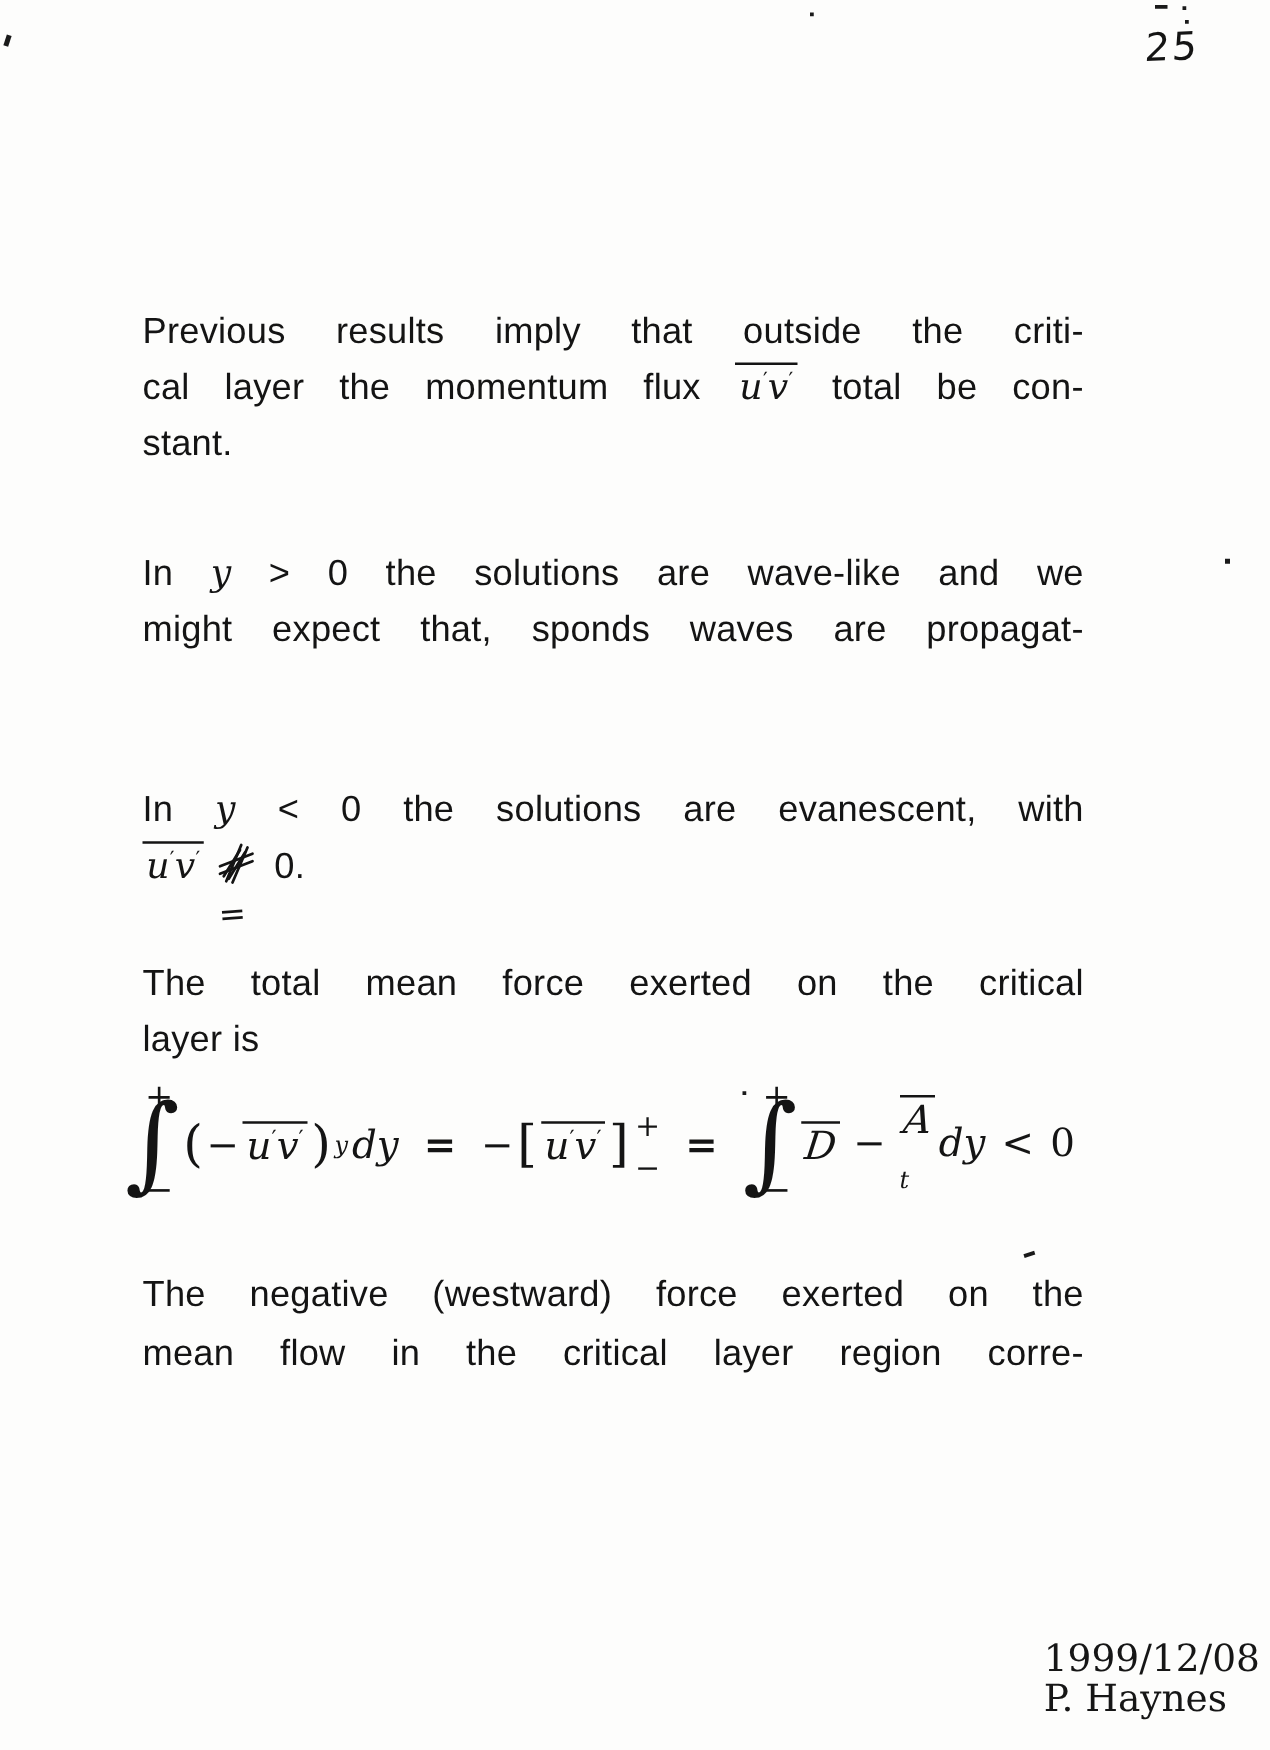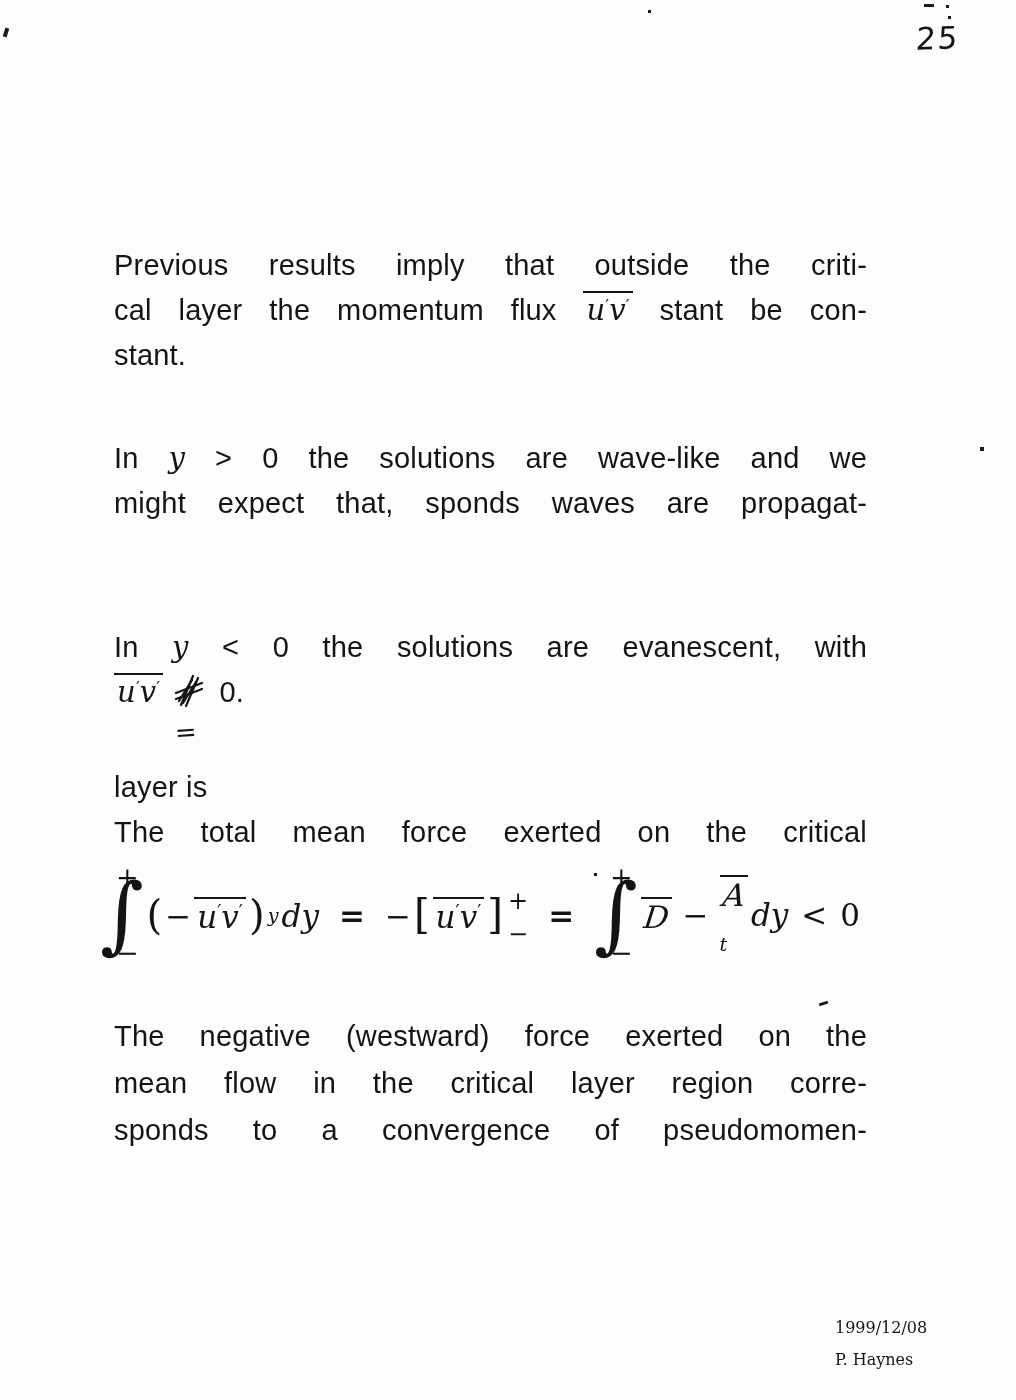--- a/index.html
+++ b/index.html
@@ -52,38 +52,38 @@
   .eqs  { margin:0 12px; font-weight:600; }
   .stack { display:inline-flex; flex-direction:column; align-items:center;
            row-gap:9px; font-size:24px; line-height:1; margin-left:2px;
            transform:translateY(2px); }
   .cal { font-family:"DejaVu Serif", serif; font-style:italic;
          display:inline-block; transform:skewX(-7deg); }
   .eq .ov { border-top-width:2.5px; }
 
   
   .footer { position:absolute; left:835px; top:1312px;
-            font-family:"DejaVu Serif", serif; font-size:16px;
+            font-family:"DejaVu Serif", serif; font-size:30px;
             line-height:32px; color:#161616; }
   .pagenum { position:absolute; left:916px; top:20px;
              font-size:31px; letter-spacing:2px;
              font-family:"DejaVu Sans", sans-serif;
              transform:skewX(-6deg) rotate(-2deg); }
   .speck { position:absolute; background:#1a1a1a; }
 </style>
 </head>
 <body>
 
 <div class="page">
 
   <div class="pagenum">25</div>
 
   <div class="para" style="top:243px">
     <div class="line"><span>Previous results imply that outside the criti-</span></div>
-    <div class="line"><span>cal layer the momentum flux </span><span class="ov"><span class="mi">u</span><span class="pr">′</span><span class="mi">v</span><span class="pr">′</span></span><span> stant be con-</span></div>
+    <div class="line"><span>cal layer the momentum flux </span><span class="ov"><span class="mi">u</span><span class="pr">′</span><span class="mi">v</span><span class="pr">′</span></span><span> total be con-</span></div>
     <div class="line last"><span>stant.</span></div>
   </div>
 
   <div class="para" style="top:436px">
     <div class="line"><span>In </span><span class="mi">y</span><span> &gt; 0 the solutions are wave-like and we</span></div>
     <div class="line"><span>might expect that, sponds waves are propagat-</span></div>
   </div>
 
   <div class="para" style="top:625px">
     <div class="line"><span>In </span><span class="mi">y</span><span> &lt; 0 the solutions are evanescent, with</span></div>
@@ -93,22 +93,22 @@
               <path d="M3 25 L29 15"></path>
               <path d="M20 2 L8 31"></path>
               <path d="M25 4 L13 32"></path>
               <path d="M6 27 L19 6"></path>
               <path d="M10 29 L23 8"></path>
             </g>
           </svg><span class="hand-eq">=</span></span><span> 0.</span></div>
   </div>
 
   <div class="para" style="top:765px">
+    <div class="line"><span>The total mean force exerted on the critical</span></div>
     <div class="line last"><span>layer is</span></div>
-    <div class="line"><span>The total mean force exerted on the critical</span></div>
   </div>
 
   <div class="eq">
     <span class="intwrap">
       <span class="int">∫</span>
       <span class="isup">+</span>
       <span class="isub">−</span>
     </span>
     <span class="row">
       <span class="big">(</span>
@@ -141,21 +141,20 @@
       <span><span class="ov"><span class="cal">A</span></span><span class="msub">t</span></span>
         <span class="mi">dy</span>
       <span class="op" style="margin:0 10px">&lt;</span>
       <span class="op">0</span>
     </span>
   </div>
 
   <div class="para" style="top:1013px; line-height:47px;">
     <div class="line"><span>The negative (westward) force exerted on the</span></div>
     <div class="line"><span>mean flow in the critical layer region corre-</span></div>
-    <div class="line"><span>sponds to a convergence of pseudomomen-</span></div>
   </div>
 
   <div class="footer">
     <div>1999/12/08</div>
     <div>P. Haynes</div>
   </div>
 
   <div class="speck" style="left:4px; top:28px; width:4px; height:9px; transform:rotate(18deg);"></div>
   <div class="speck" style="left:648px; top:10px; width:3px; height:3px;"></div>
   <div class="speck" style="left:924px; top:4px; width:10px; height:3px;"></div>

